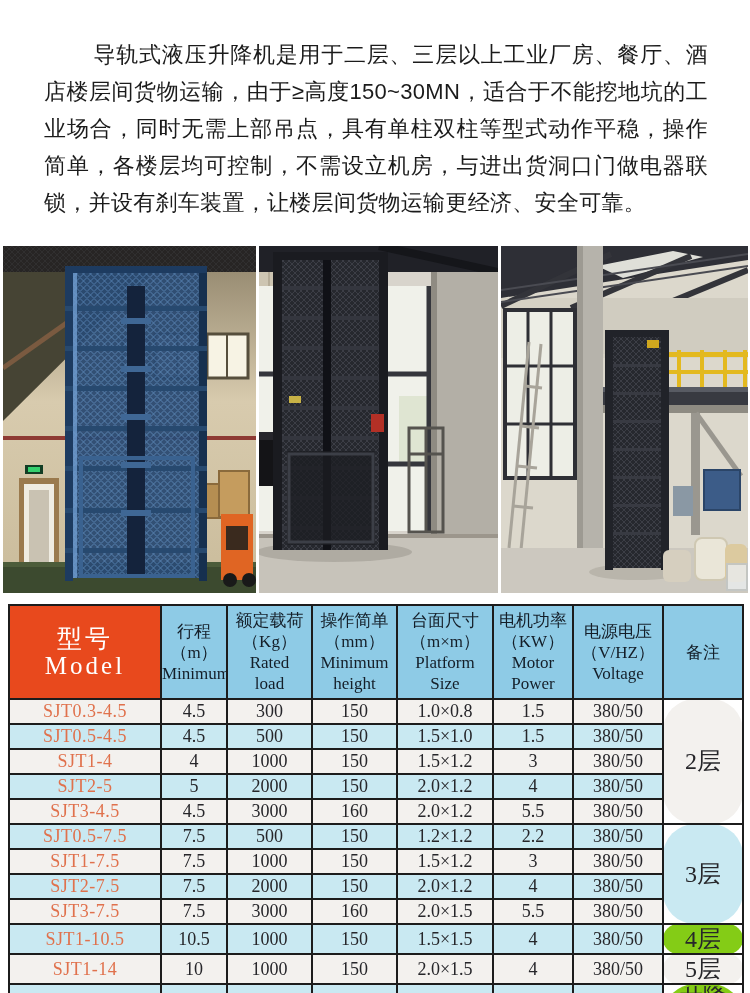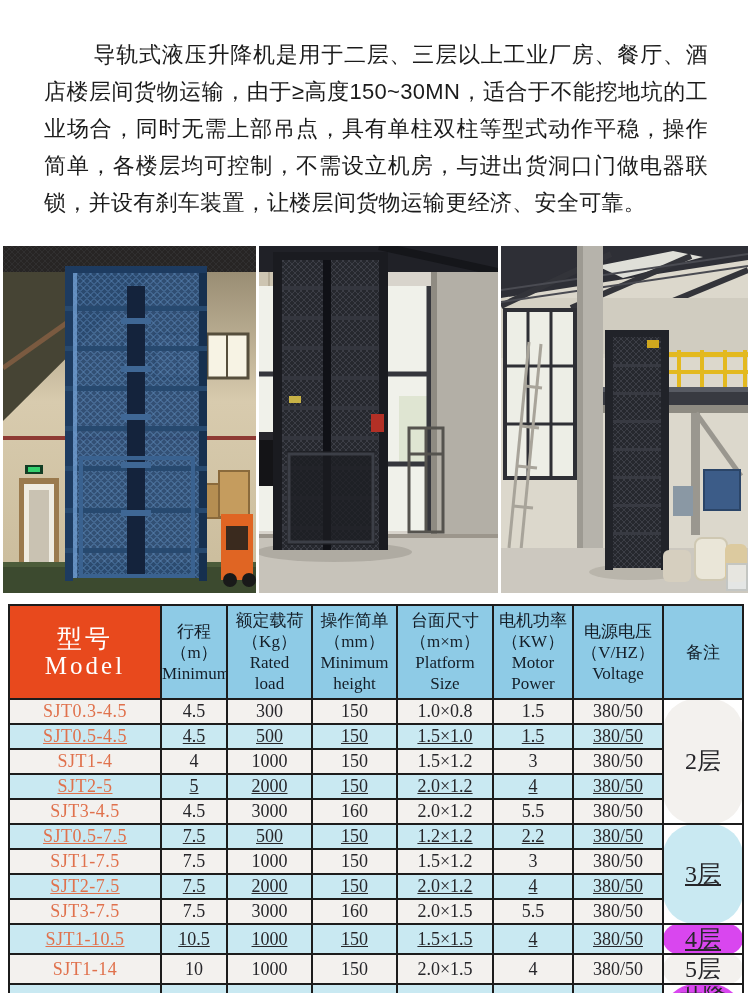--- a/index.html
+++ b/index.html
@@ -32,27 +32,27 @@
   thead th {
     height:92px; background:var(--header-bg,#8ecbe6); color:#141e28;
     font-weight:normal; font-size:17px; line-height:21px; white-space:pre-line;
   }
   thead th.model-h {
     background:var(--model-header-bg,#e8491d); color:#ffffff;
     font-size:25px; line-height:27px; letter-spacing:3px;
   }
   tbody td { font-size:18px; color:#26262a; }
   tbody tr.plain td { background:var(--row-plain,#f3f1ee); }
-  tbody tr.blue  td { background:var(--row-blue,#c9e9f2);text-decoration:underline; }
+  tbody tr.blue  td { background:var(--row-blue,#c9e9f2); }
   tbody tr.r-std td { height:23px; }
   tbody tr.r-mid td { height:28px; }
   tbody tr.r-tall td { height:43px; }
   tbody td.model { color:var(--model-text,#e0714c); letter-spacing:0.5px; }
   tbody td.remark { background:#f2f0ed; font-size:24px; line-height:21px; padding:0 5px;border-radius:32px; }
-  tbody td.remark.tint { background:#d946ef; }
+  tbody td.remark.tint { background:#84cc16; }
 </style>
 </head>
 <body>
 
 <p class="intro">导轨式液压升降机是用于二层、三层以上工业厂房、餐厅、酒店楼层间货物运输，由于≥高度150~30MN，适合于不能挖地坑的工业场合，同时无需上部吊点，具有单柱双柱等型式动作平稳，操作简单，各楼层均可控制，不需设立机房，与进出货洞口门做电器联锁，并设有刹车装置，让楼层间货物运输更经济、安全可靠。</p>
 
 <div class="photos">
 
   <div class="photo p1" role="img" aria-label="blue-guide-rail-lift-in-warehouse">
     <svg viewBox="0 0 253 347" preserveAspectRatio="none">

